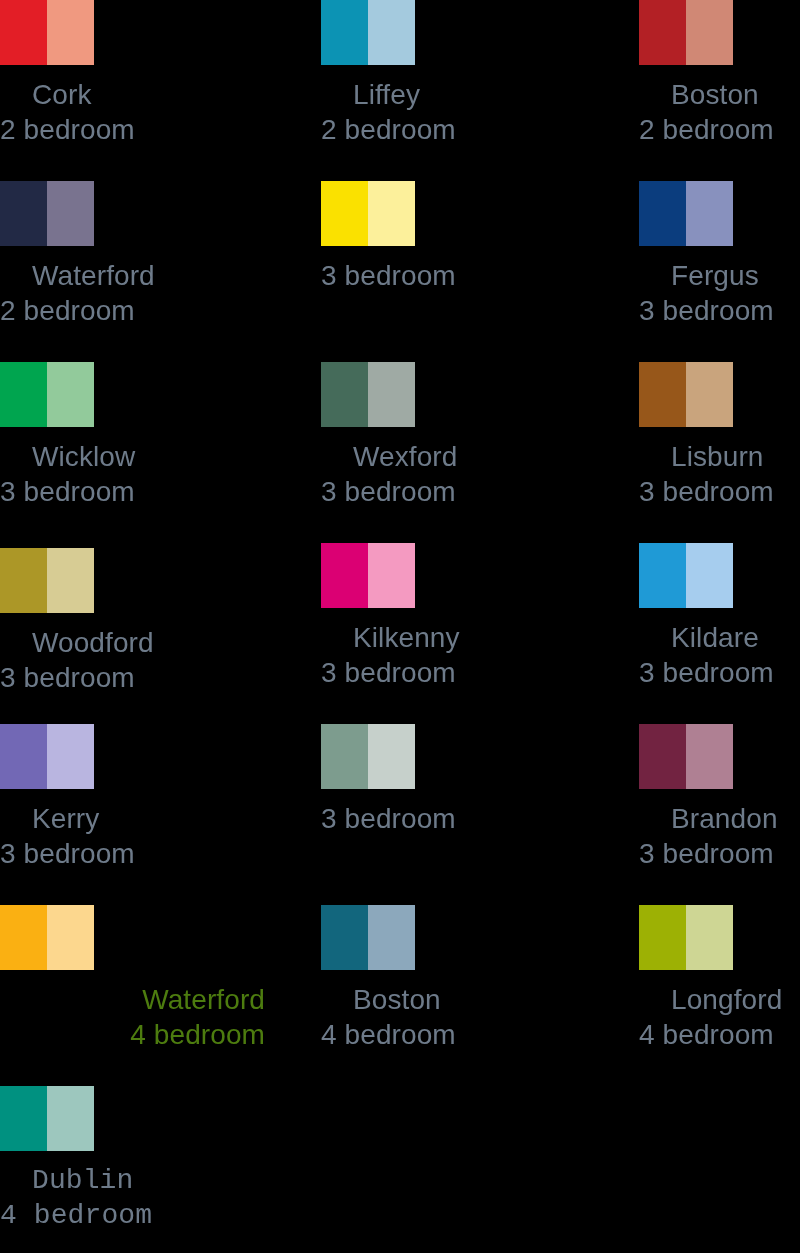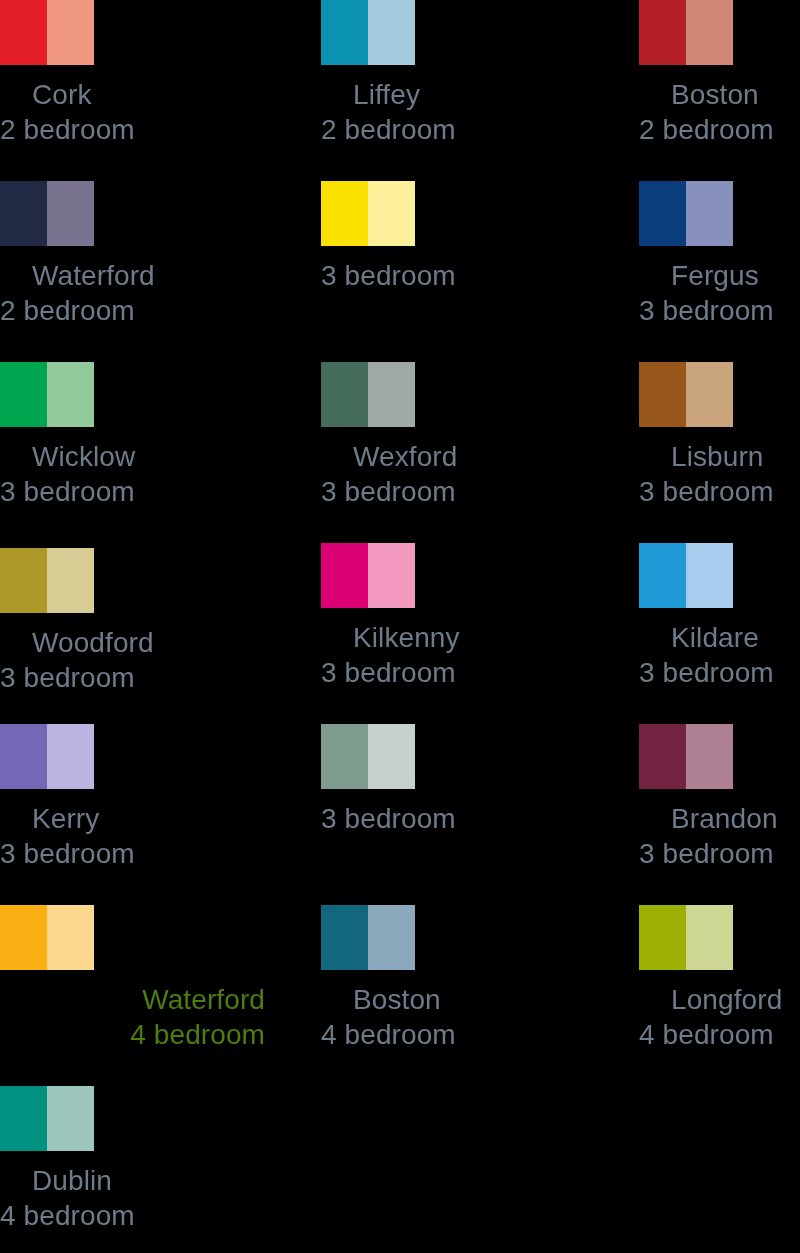--- a/index.html
+++ b/index.html
@@ -219,21 +219,21 @@
     <div class="swatch-card" style="left: 639px; top: 905px;">
       <div class="swatch-chips" style="width: 94px; height: 65px;">
         <div class="chip" style="background: rgb(157, 177, 4); width: 47px; height: 65px;"></div>
         <div class="chip" style="background: rgb(206, 214, 148); width: 47px; height: 65px;"></div>
       </div>
       <div class="swatch-labels" style="color: rgb(110, 123, 138);">
         <span class="swatch-name">Longford</span>
         <span class="swatch-sub">4 bedroom</span>
       </div>
     </div>
-    <div class="swatch-card" style="left: 0px; top: 1086px;">
+    <div class="swatch-card" style="left: 0px; top: 1086px; font-family: Liberation Mono, monospace;">
       <div class="swatch-chips" style="width: 94px; height: 65px;">
         <div class="chip" style="background: rgb(0, 145, 128); width: 47px; height: 65px;"></div>
         <div class="chip" style="background: rgb(157, 199, 190); width: 47px; height: 65px;"></div>
       </div>
       <div class="swatch-labels" style="color: rgb(110, 123, 138);">
         <span class="swatch-name">Dublin</span>
         <span class="swatch-sub">4 bedroom</span>
       </div>
     </div>
   </div>

